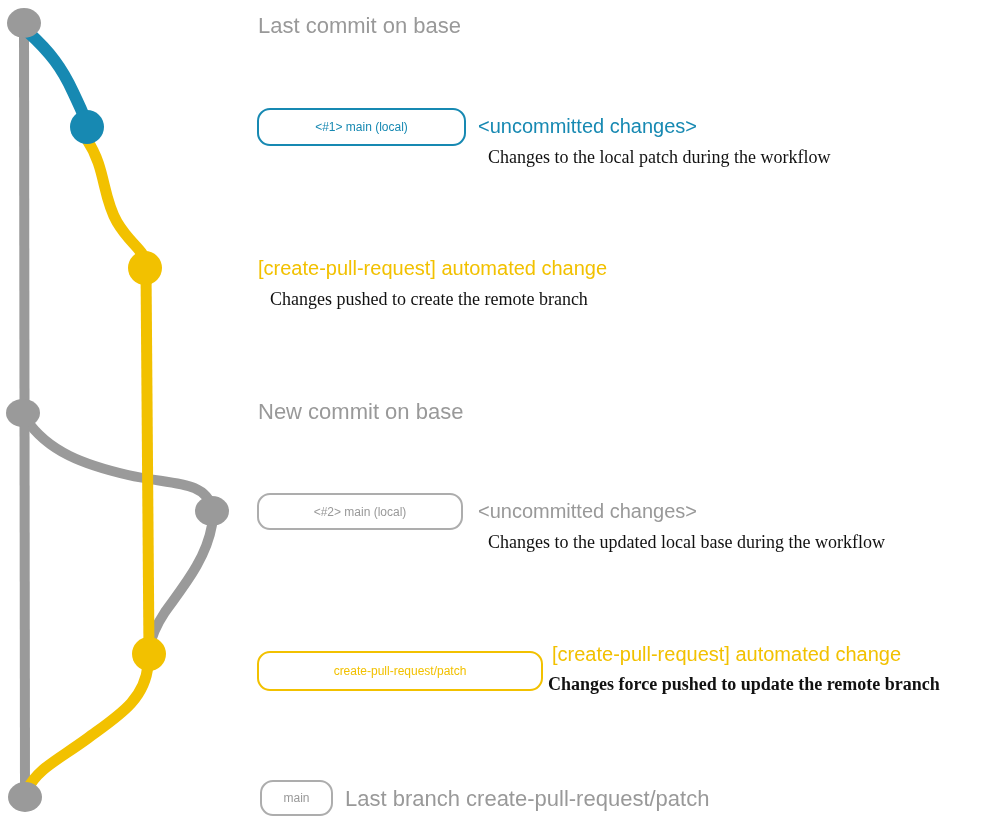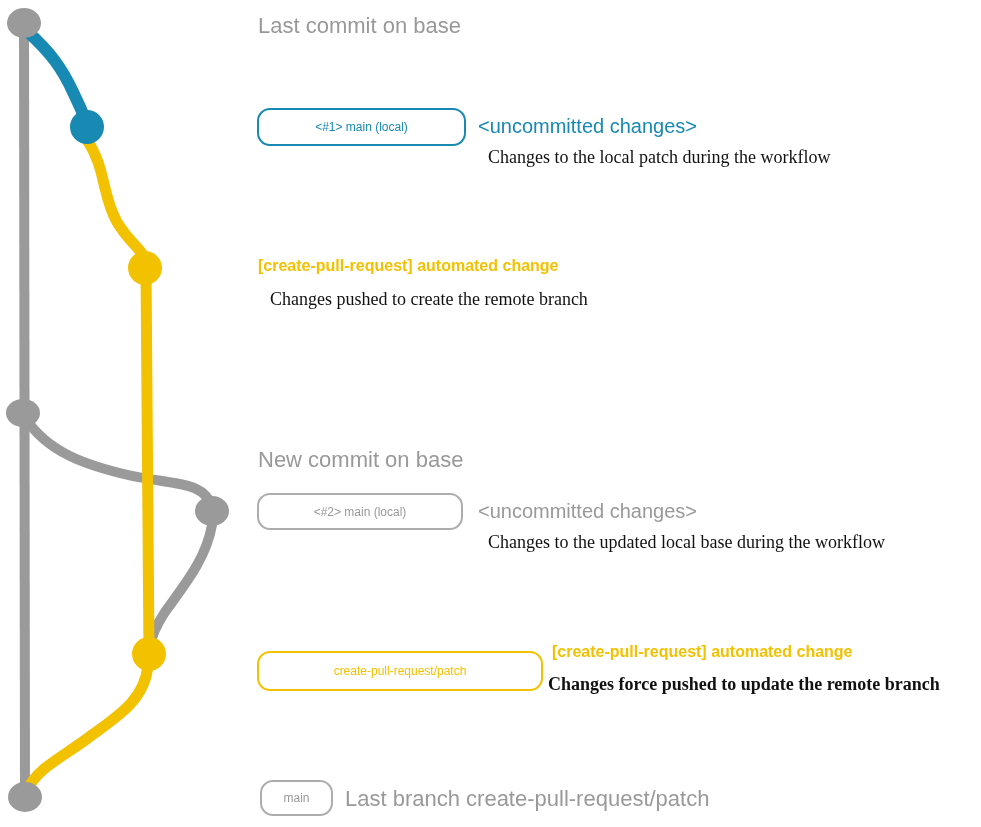--- a/index.html
+++ b/index.html
@@ -8,21 +8,21 @@
   }
   html,body{margin:0;padding:0;background:#ffffff;}
   .canvas{
     position:relative; width:981px; height:827px; background:#ffffff;
     font-family:"Liberation Sans", sans-serif; overflow:hidden;
   }
   .graph-svg{position:absolute; left:0; top:0;}
   .label{position:absolute; white-space:nowrap; line-height:1;}
   .sans-gray{color:var(--gray-text); font-size:22px;}
   .sans-blue{color:var(--blue); font-size:20px;}
-  .sans-yellow{color:var(--yellow); font-size:16px; font-weight:700;text-align:center;}
+  .sans-yellow{color:var(--yellow); font-size:20px; font-weight:400;text-align:center;}
   .serif{font-family:"Liberation Serif", serif; font-size:18px; color:var(--ink);}
   .badge{
     position:absolute; display:flex; align-items:center; justify-content:center;
     border:2px solid; border-radius:13px; font-size:12px; white-space:nowrap;
     box-sizing:border-box; background:#fff;
   }
   .badge-blue{border-color:var(--blue); color:var(--blue);}
   .badge-gray{border-color:var(--gray-border); color:var(--gray-text);}
   .badge-yellow{border-color:var(--yellow); color:var(--yellow);margin-top:16px;}
 </style>
@@ -60,21 +60,21 @@
 
   <div class="badge badge-blue" style="left:257px; top:108px; width:209px; height:38px;">
     <span>&lt;#1&gt; main (local)</span>
   </div>
   <div class="label sans-blue" style="left:478px; top:116px;">&lt;uncommitted changes&gt;</div>
   <div class="label serif" style="left:488px; top:148px;">Changes to the local patch during the workflow</div>
 
   <div class="label sans-yellow" style="left:258px; top:258px;">[create-pull-request] automated change</div>
   <div class="label serif" style="left:270px; top:290px;">Changes pushed to create the remote branch</div>
 
-  <div class="label sans-gray" style="left:258px; top:401px;margin-top:48px;">New commit on base</div>
+  <div class="label sans-gray" style="left:258px; top:401px;">New commit on base</div>
 
   <div class="badge badge-gray" style="left:257px; top:493px; width:206px; height:37px;">
     <span>&lt;#2&gt; main (local)</span>
   </div>
   <div class="label sans-gray" style="left:478px; top:501px; font-size:20px;">&lt;uncommitted changes&gt;</div>
   <div class="label serif" style="left:488px; top:533px;">Changes to the updated local base during the workflow</div>
 
   <div class="badge badge-yellow" style="left:257px; top:635px; width:286px; height:40px;">
     <span>create-pull-request/patch</span>
   </div>

